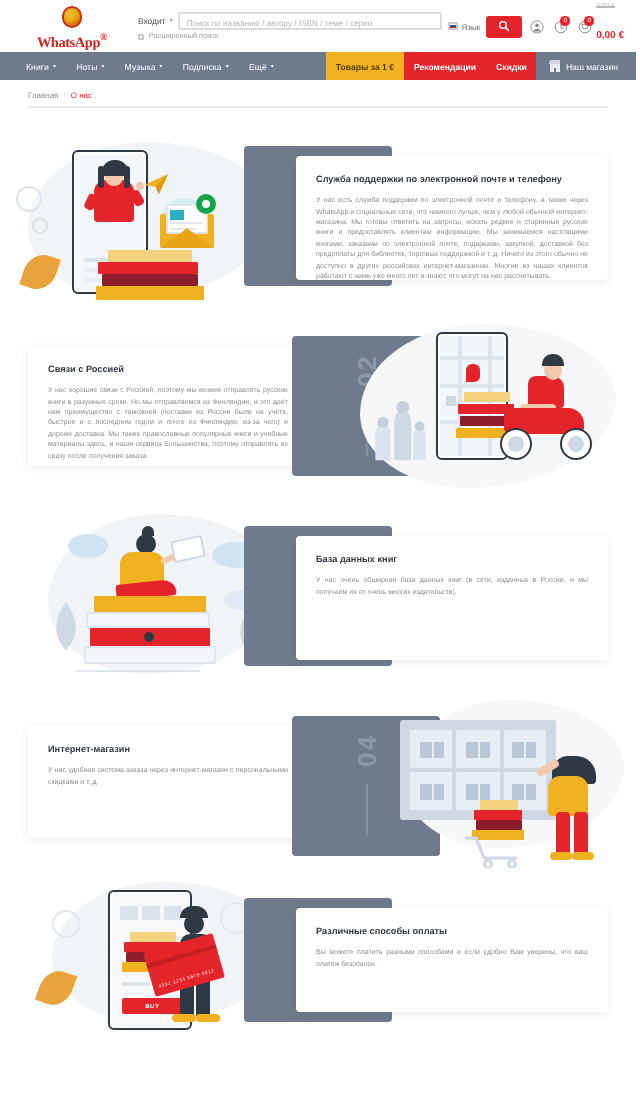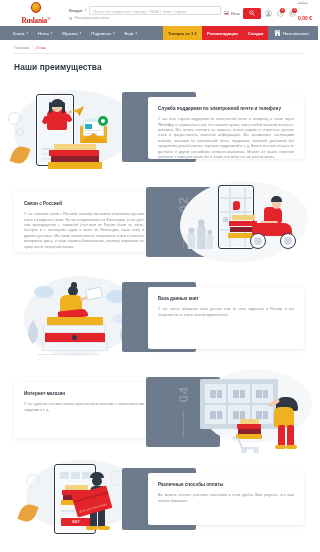--- a/index.html
+++ b/index.html
@@ -185,21 +185,21 @@
             <i style="transform:rotate(22deg)"></i>
           <i style="transform:rotate(45deg)"></i>
             <i style="transform:rotate(67deg)"></i>
           <i style="transform:rotate(90deg)"></i>
             <i style="transform:rotate(112deg)"></i>
           <i style="transform:rotate(135deg)"></i>
             <i style="transform:rotate(157deg)"></i>
         </span>
         <span class="disc"></span>
       </span>
-      <span class="logo-text"><span>Ruslania</span><sup>®</sup></span>
+      <span class="logo-text"><span>WhatsApp</span><sup>®</sup></span>
     </a>
 
     <div class="search-zone">
       <div class="search-row">
         <div class="cat-select">
           <span>Входит</span>
           <span class="car">▾</span>
         </div>
         <div class="search-input">Поиск по названию / автору / ISBN / теме / серии</div>
       </div>
@@ -291,21 +291,20 @@
     </div>
   </div>
 
   <div class="crumb">
     <a>Главная</a>
     <span class="sep">›</span>
     <span class="cur">О нас</span>
   </div>
   <div class="crumb-rule"></div>
 
-  <h1 class="page-title">Наши преимущества</h1>
 
   <div class="sections">
 
     <div class="sec">
       <div class="sec-inner">
 
         <div class="illus" style="left:6px;top:4px;width:140px;height:90px;">
           <span class="blob" style="left:8px;top:6px;width:122px;height:78px;"></span>
           <span class="gear" style="left:2px;top:28px;width:13px;height:13px;"></span>
           <span class="gear" style="left:10px;top:44px;width:8px;height:8px;"></span>

